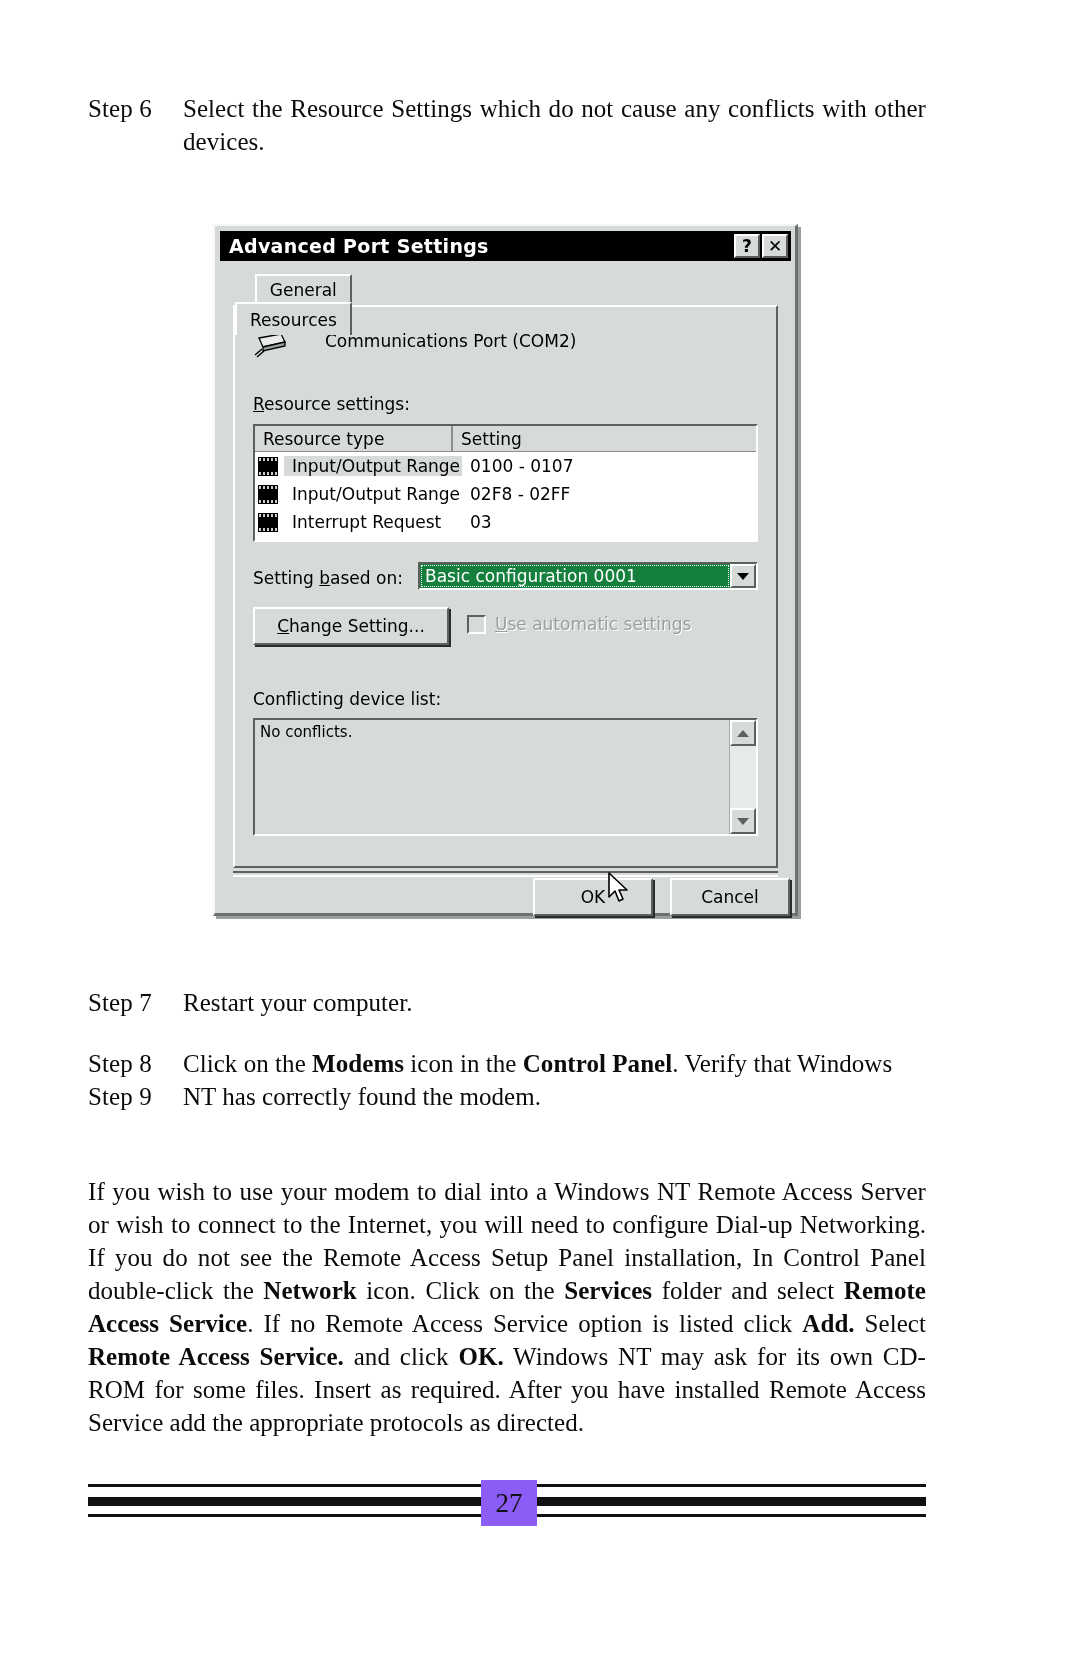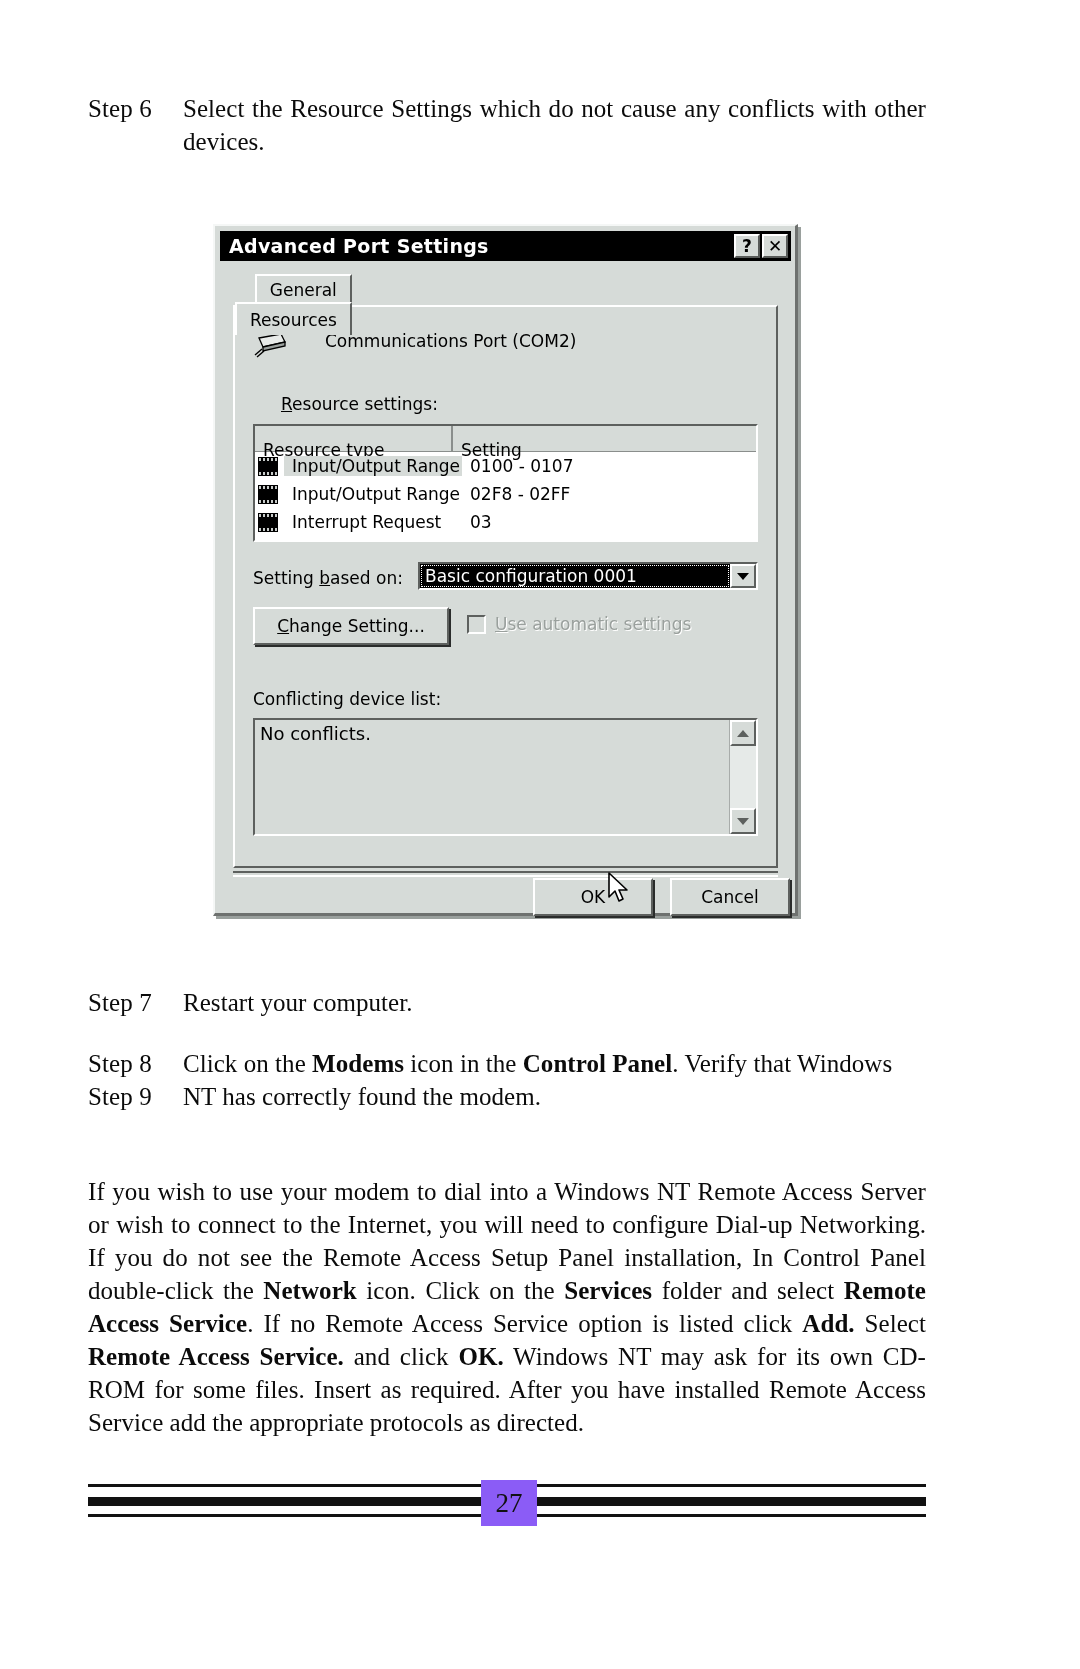--- a/index.html
+++ b/index.html
@@ -209,21 +209,21 @@
   }
   .reshead {
     display: flex;
     height: 26px;
     background: #d6dbd8;
   }
   .reshead div {
     font-family: "DejaVu Sans", sans-serif;
     font-size: 17px;
     color: #000000;
-    padding: 14px 0 0 8px;
+    padding: 3px 0 0 8px;
     border-right: 2px solid #8a8e8c;
     border-bottom: 1px solid #8a8e8c;
     box-sizing: border-box;
   }
   .hc1 { width: 198px; }
   .hc2 { width: 303px; border-right: none !important; }
 
   .resrow {
     display: flex;
     align-items: center;
@@ -265,21 +265,21 @@
     border-top: 2px solid #5d605e;
     border-left: 2px solid #5d605e;
     border-right: 2px solid #ffffff;
     border-bottom: 2px solid #ffffff;
     box-sizing: border-box;
     display: flex;
     background: #d6dbd8;
   }
   .combo-field {
     flex: 1 1 auto;
-    background: #000000;
+    background: #15803d;
     color: #ffffff;
     font-family: "DejaVu Sans", sans-serif;
     font-size: 17px;
     display: flex;
     align-items: center;
     padding-left: 5px;
     outline: 1px dotted #ffffff;
     outline-offset: -2px;
     overflow: hidden;
     white-space: nowrap;
@@ -364,21 +364,21 @@
     border-top: 2px solid #5d605e;
     border-left: 2px solid #5d605e;
     border-right: 2px solid #ffffff;
     border-bottom: 2px solid #ffffff;
     box-sizing: border-box;
     display: flex;
   }
   .conflict-text {
     flex: 1 1 auto;
     font-family: "DejaVu Sans", sans-serif;
-    font-size: 18px;
+    font-size: 15px;
     color: #000000;
     padding: 3px 0 0 5px;
   }
   .vscroll {
     width: 27px;
     flex: 0 0 27px;
     background: #e6eae8;
     display: flex;
     flex-direction: column;
     justify-content: space-between;
@@ -509,21 +509,21 @@
           </g>
           <polygon points="8,16 30,12 34,20 12,25" fill="#e8ebe9" stroke="#000" stroke-width="1.3"></polygon>
           <polygon points="12,25 34,20 34,24 12,29" fill="#9aa09d" stroke="#000" stroke-width="1.3"></polygon>
           <path d="M11,27 L4,33" stroke="#000" stroke-width="1.4" fill="none"></path>
           <path d="M13,29 L6,35" stroke="#000" stroke-width="1.4" fill="none"></path>
         </svg>
       </span>
       <span class="dev-label">Communications Port (COM2)</span>
     </div>
 
-    <div class="field-label" style="left:38px; top:168px;margin-left:28px;">
+    <div class="field-label" style="left:38px; top:168px;">
       <span class="u">R</span><span>esource settings:</span>
     </div>
 
     <div class="reslist">
       <div class="reshead">
         <div class="hc1">Resource type</div>
         <div class="hc2">Setting</div>
       </div>
 
       <div class="resrow">

